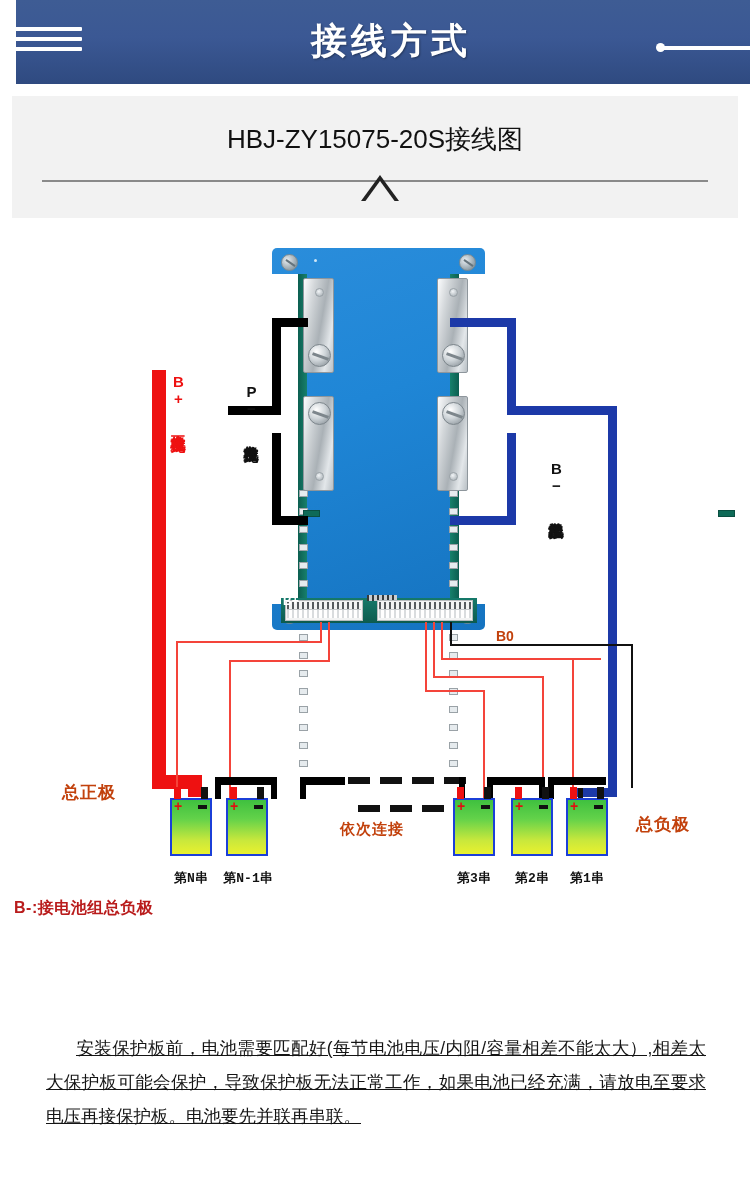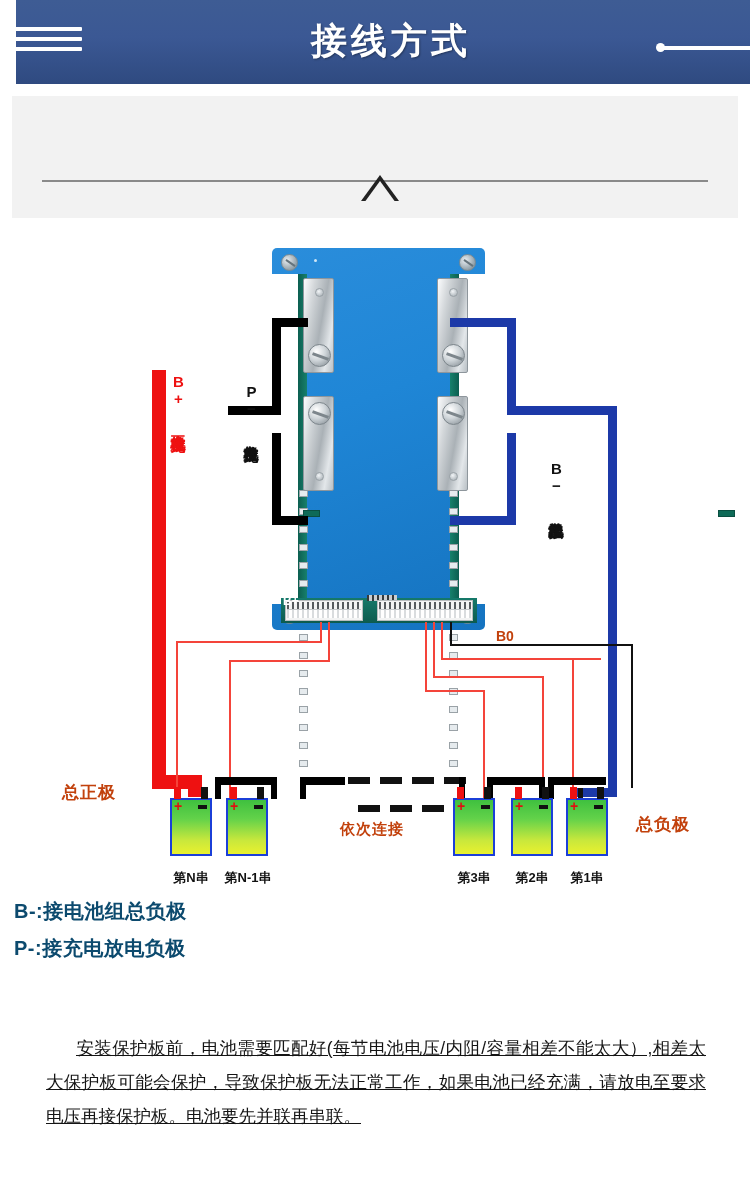--- a/index.html
+++ b/index.html
@@ -168,39 +168,39 @@
   }
   .cell .plus {
     position:absolute; left:4px; top:3px; font-size:14px; line-height:10px;
     color:#e01010; font-weight:bold; font-family:"Liberation Sans", sans-serif;
   }
   .cell .minus { position:absolute; right:5px; top:7px; width:9px; height:4px; background:#111; }
   .cell .post-p { position:absolute; left:4px; top:-11px; width:7px; height:12px; background:#ee1111; }
   .cell .post-n { position:absolute; right:4px; top:-11px; width:7px; height:12px; background:#111; }
   .cell-label {
     position:absolute; width:90px; text-align:center; font-size:13px; font-weight:bold;
-    color:#111; font-family:Liberation Sans, sans-serif;
+    color:#111; font-family:Liberation Mono, monospace;
   }
 
   .dash-row { position:absolute; height:7px; }
   .dash-row i { position:absolute; top:0; width:22px; height:7px; background:#111; }
 
   
   .vlabel {
     position:absolute; writing-mode:vertical-rl; text-orientation:upright;
     font-size:15px; font-weight:bold; line-height:17px;
     font-family:"Liberation Sans", sans-serif;
   }
   .vlabel.red { color:#ee1111; }
   .vlabel.black { color:#111; }
   .hlabel { position:absolute; font-weight:bold; color:#c2410c; font-family:"Liberation Sans", sans-serif; }
 
   
   #notes { position:absolute; left:14px; top:898px; width:400px; }
-  #notes div { font-size:20px; font-weight:bold; color:#0c4a6e; margin-bottom:10px; letter-spacing:.5px; }
+  #notes div { font-size:16px; font-weight:bold; color:#b91c1c; margin-bottom:10px; letter-spacing:.5px; }
   #para {
     position:absolute; left:46px; top:1031px; width:660px;
     font-size:17.5px; line-height:34px; color:#141414; text-align:justify;
     font-family:"Liberation Sans", sans-serif;
     text-decoration:underline;
   }
   #para .indent { display:inline-block; width:30px; }
 </style>
 </head>
 <body>
@@ -212,20 +212,21 @@
       <i></i>
   </div>
   <div class="title">接线方式</div>
   <div id="pin-line">
     <div class="bar"></div>
       <div class="dot"></div>
   </div>
 </div>
 
 <div id="subpanel">
+  <div class="sub-title">HBJ-ZY15075-20S接线图</div>
   <div class="rule"></div>
   <div class="tri"></div>
   <div class="tri-in"></div>
 </div>
 
 <div id="stage">
 
   <div id="pcb">
     <div class="body"></div>
     <div class="notch-l"></div>
@@ -428,18 +429,17 @@
   <div class="hlabel" style="left:283px; top:366px; font-size:12px; color:#ffffff;">B+</div>
   <div class="hlabel" style="left:496px; top:400px; font-size:14px;">B0</div>
 
   <div class="hlabel" style="left:62px; top:553px; font-size:17px; letter-spacing:1px;">总正极</div>
   <div class="hlabel" style="left:636px; top:585px; font-size:17px; letter-spacing:1px;">总负极</div>
   <div class="hlabel" style="left:340px; top:592px; font-size:15px; letter-spacing:1px;">依次连接</div>
 </div>
 
 <div id="notes">
   <div>B-:接电池组总负极</div>
-  <div>P-:接充电放电负极</div>
 </div>
 
 <div id="para">
   <span class="indent"></span><span>安装保护板前，电池需要匹配好(每节电池电压/内阻/容量相差不能太大）,相差太大保护板可能会保护，导致保护板无法正常工作，如果电池已经充满，请放电至要求电压再接保护板。电池要先并联再串联。</span>
 </div>
 
 </body></html>

